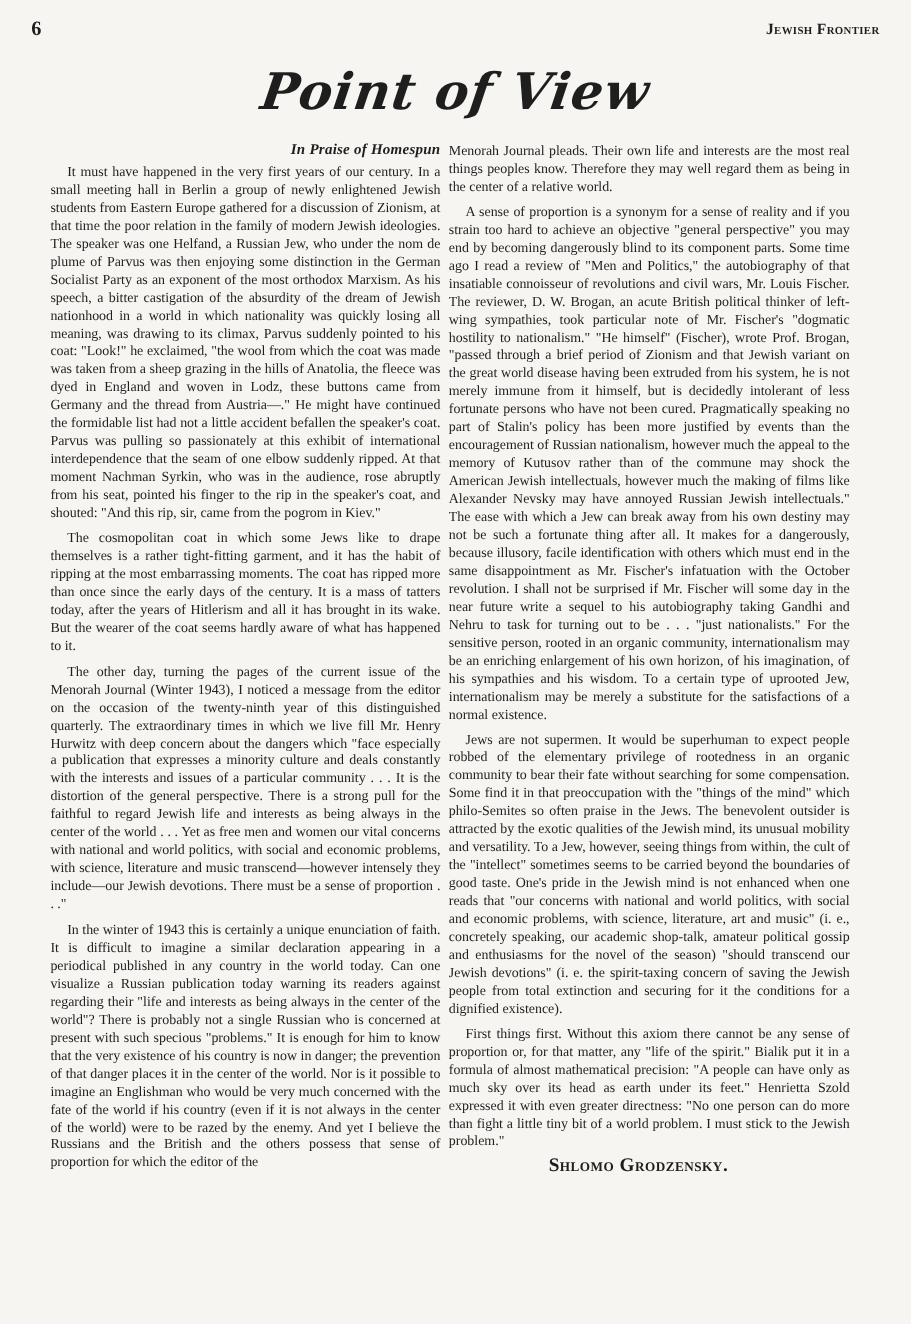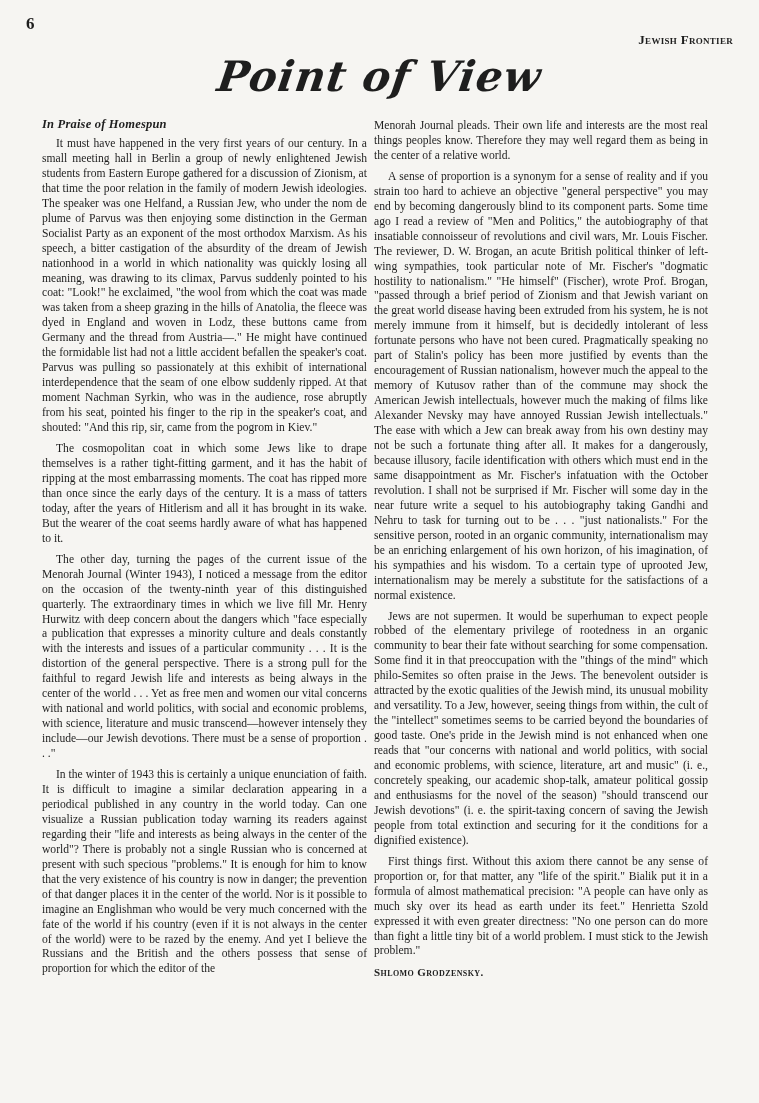--- a/index.html
+++ b/index.html
@@ -9,48 +9,48 @@
     color: #1e1e1e;
     font-family: "Liberation Serif", "DejaVu Serif", serif;
     position: relative;
     overflow: hidden;
   }
   .page-number {
     position: absolute; left: 26px; top: 14px;
     font-size: 17px; font-weight: bold;
   }
   .running-head {
-    position: absolute; right: 26px; top: 32px;
+    position: absolute; right: 26px; top: 16px;
     font-size: 13px; font-weight: bold;
     font-variant: small-caps; letter-spacing: 0.3px;
   }
   .masthead {
     position: absolute; left: 0; right: 0; top: 52px;
     text-align: center;
     font-family: "DejaVu Serif", serif;
     font-style: italic; font-weight: bold;
     font-size: 42px; letter-spacing: 1px;
     transform: skewX(-8deg);
   }
   .column {
     position: absolute; top: 117px;
     font-size: 11.6px; line-height: 14.95px;
     text-align: justify; hyphens: auto;
   }
   .col-left { left: 42px; width: 325px; }
   .col-right { left: 374px; width: 334px; top: 119px; }
   .article-title {
-    text-align: left; font-style: italic; font-weight: bold;
+    text-align: right; font-style: italic; font-weight: bold;
     font-size: 12.5px; margin: 0 0 5px 0; letter-spacing: 0.2px;
   }
   p { margin: 0 0 6px 0; text-indent: 14px; }
   p.noindent { text-indent: 0; }
   .byline {
-    text-align: left; font-variant: small-caps; font-weight: bold;
-    font-size: 11px; margin-top: 6px; padding-right: 18px; letter-spacing: 0.4px;
+    text-align: center; font-variant: small-caps; font-weight: bold;
+    font-size: 16px; margin-top: 6px; padding-right: 18px; letter-spacing: 0.4px;
   }
 </style>
 </head>
 <body>
 
 <div class="page-number">6</div>
 <div class="running-head">Jewish Frontier</div>
 <div class="masthead">Point of View</div>
 
 <div class="column col-left">

